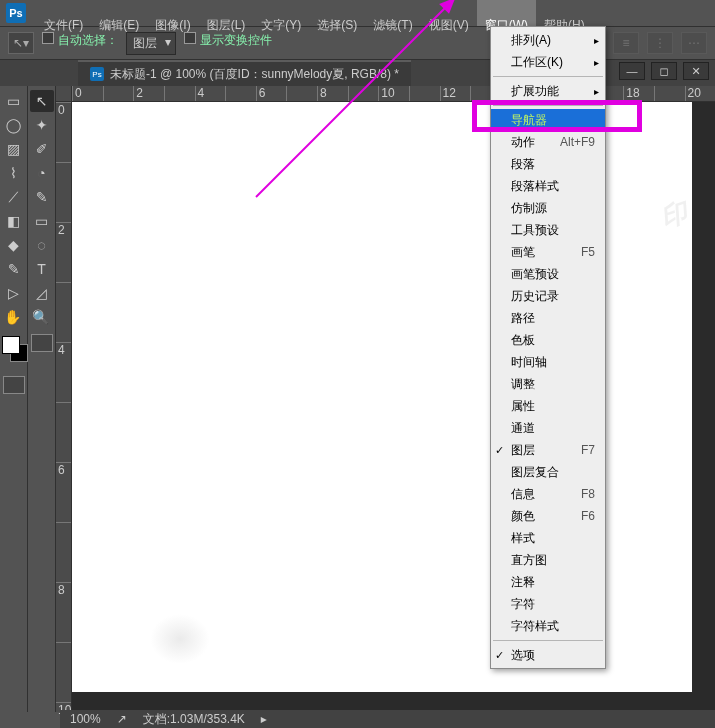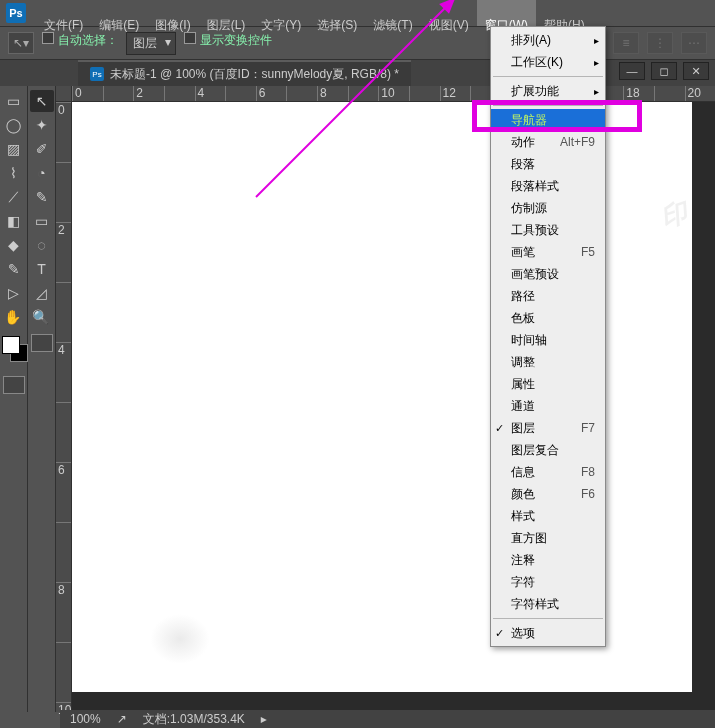--- a/index.html
+++ b/index.html
@@ -191,20 +191,21 @@
     <div class="dd-row sub">扩展功能</div>
     <div class="dd-sep"></div>
     <div class="dd-row hi">导航器</div>
     <div class="dd-row">动作<span class="sc">Alt+F9</span></div>
     <div class="dd-row">段落</div>
     <div class="dd-row">段落样式</div>
     <div class="dd-row">仿制源</div>
     <div class="dd-row">工具预设</div>
     <div class="dd-row">画笔<span class="sc">F5</span></div>
     <div class="dd-row">画笔预设</div>
+    <div class="dd-row">历史记录</div>
     <div class="dd-row">路径</div>
     <div class="dd-row">色板</div>
     <div class="dd-row">时间轴</div>
     <div class="dd-row">调整</div>
     <div class="dd-row">属性</div>
     <div class="dd-row">通道</div>
     <div class="dd-row chk">图层<span class="sc">F7</span></div>
     <div class="dd-row">图层复合</div>
     <div class="dd-row">信息<span class="sc">F8</span></div>
     <div class="dd-row">颜色<span class="sc">F6</span></div>

